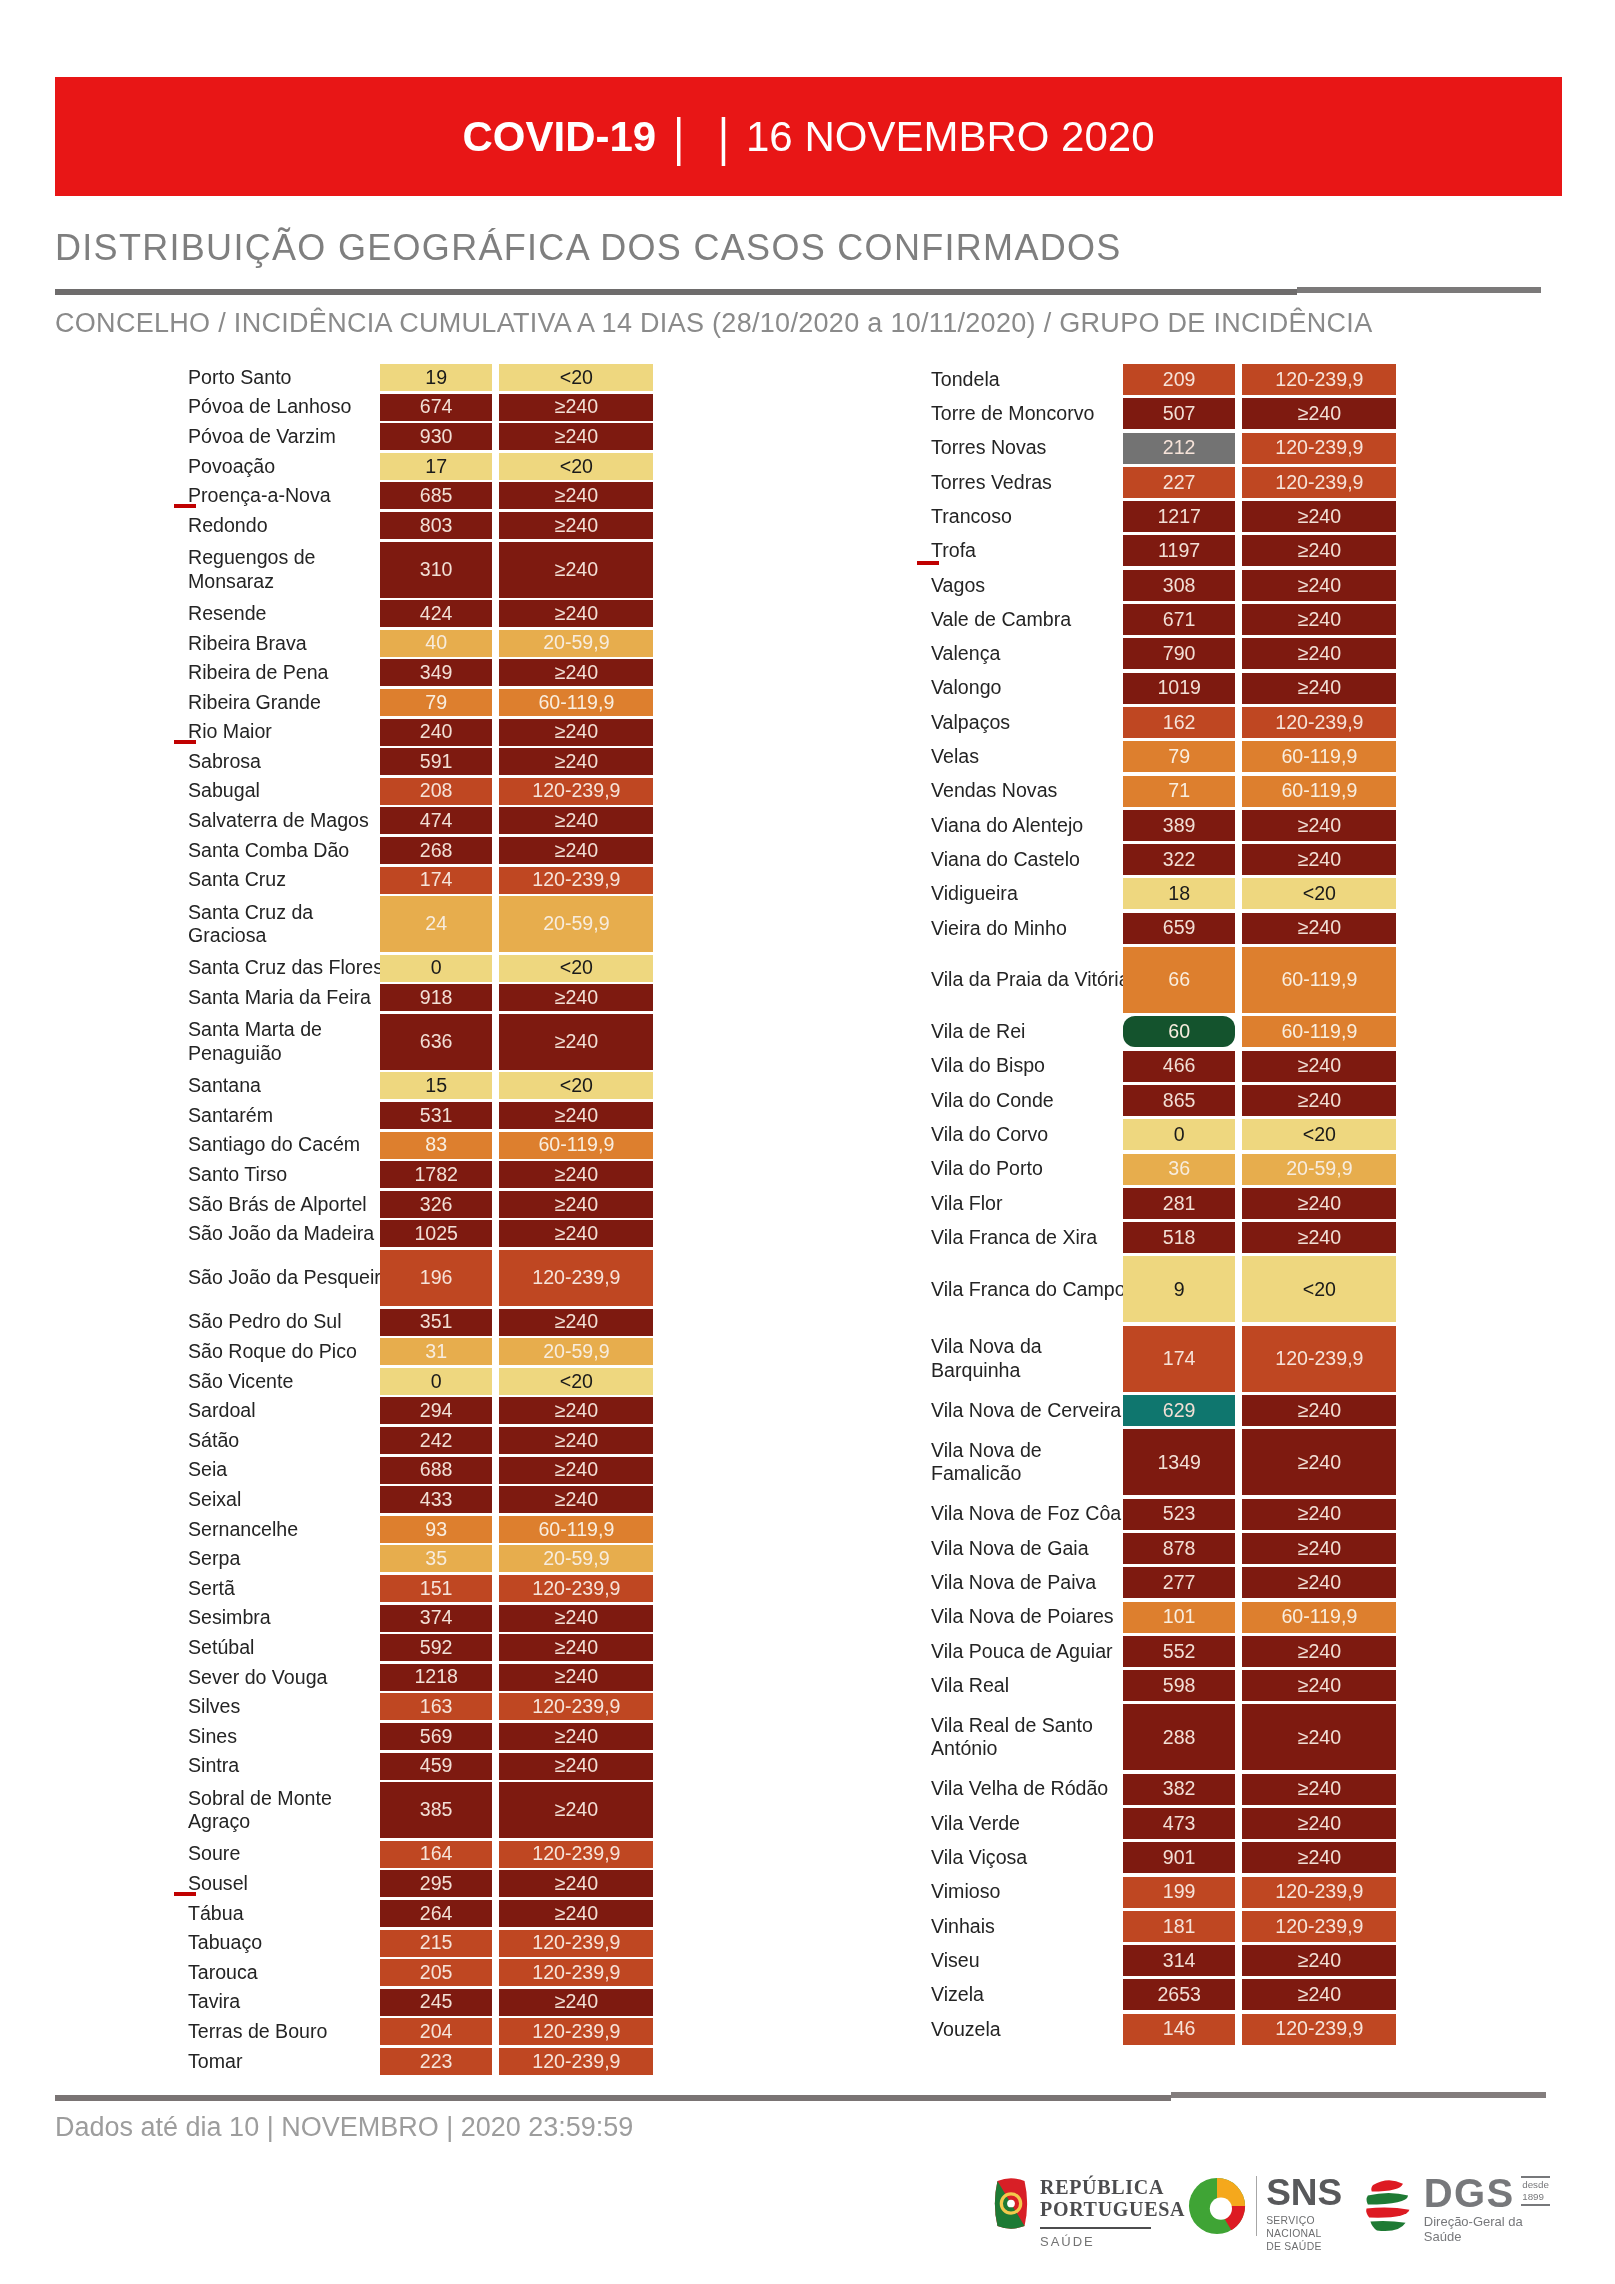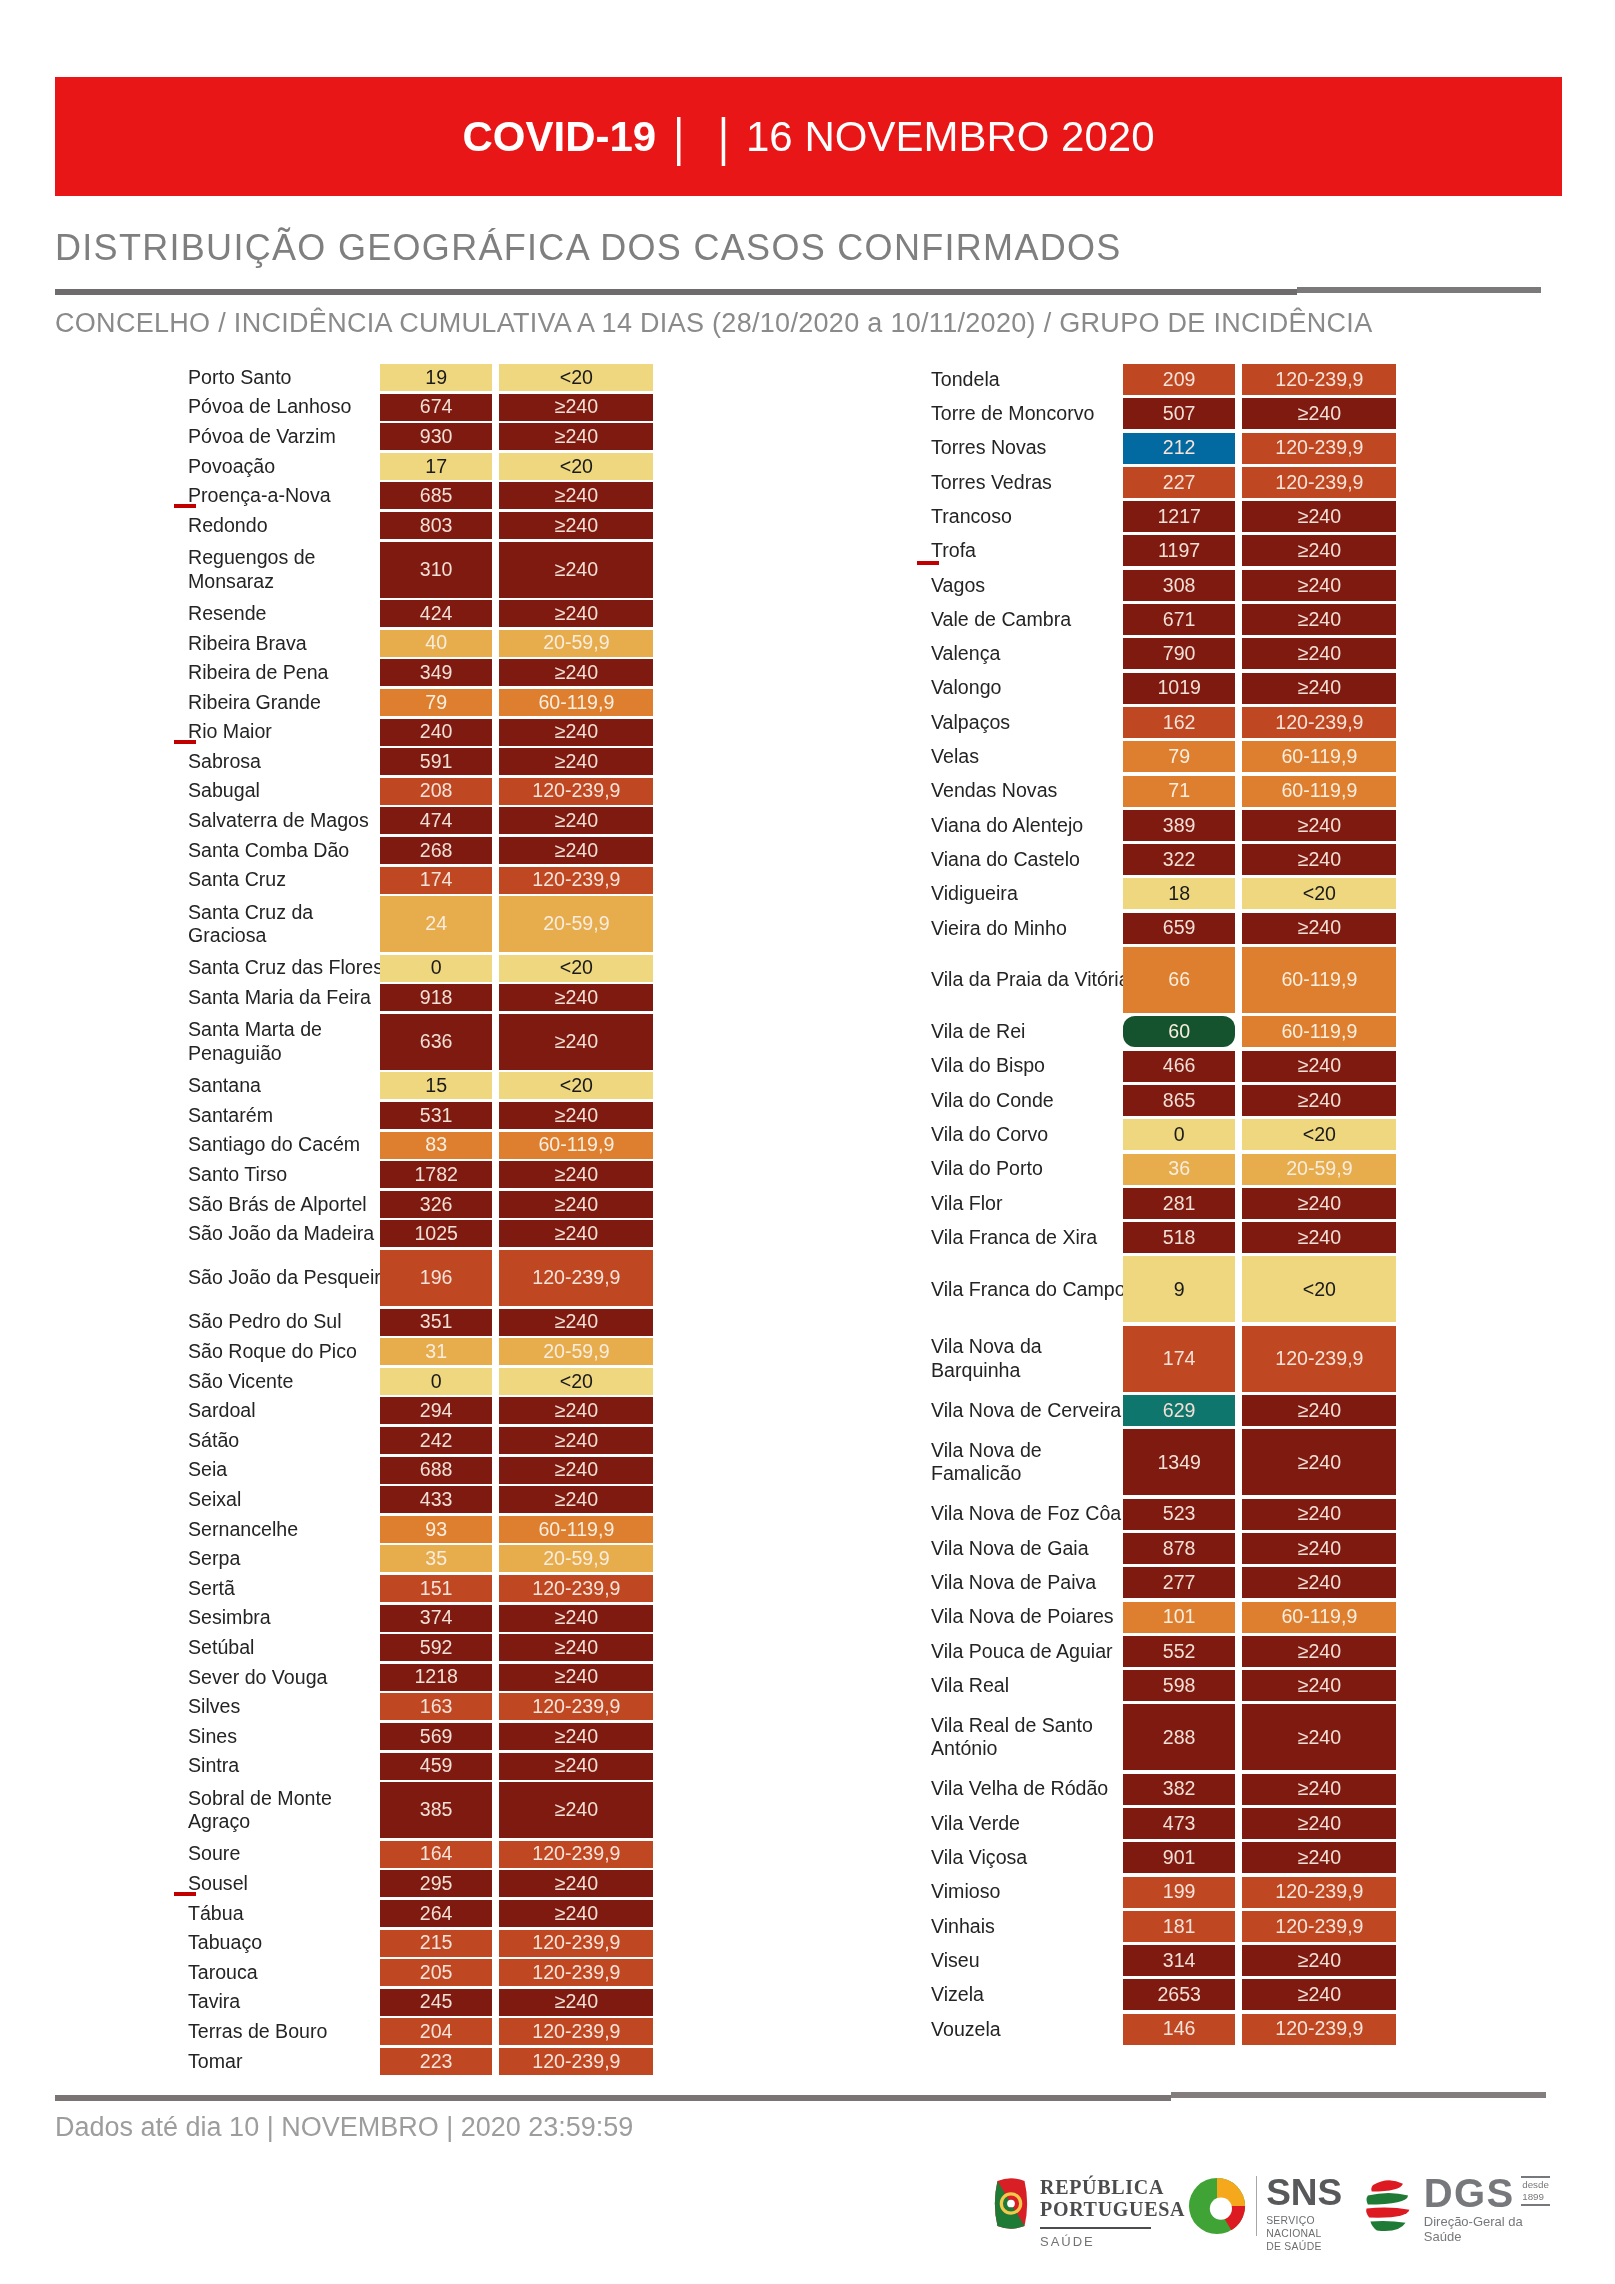--- a/index.html
+++ b/index.html
@@ -536,21 +536,21 @@
 
     </div>
     <div class="cell val" style="background: rgb(126, 26, 16); color: rgb(242, 223, 213);">507</div>
     <div class="cell grp" style="background: rgb(126, 26, 16); color: rgb(242, 223, 213);">≥240</div>
   </div>
       <div class="row">
     <div class="name">
       <span class="nm">Torres Novas</span>
 
     </div>
-    <div class="cell val" style="background: #0369a1; color: rgb(246, 227, 217);">212</div>
+    <div class="cell val" style="background: #737373; color: rgb(246, 227, 217);">212</div>
     <div class="cell grp" style="background: rgb(191, 71, 34); color: rgb(246, 227, 217);">120-239,9</div>
   </div>
       <div class="row">
     <div class="name">
       <span class="nm">Torres Vedras</span>
 
     </div>
     <div class="cell val" style="background: rgb(191, 71, 34); color: rgb(246, 227, 217);">227</div>
     <div class="cell grp" style="background: rgb(191, 71, 34); color: rgb(246, 227, 217);">120-239,9</div>
   </div>

